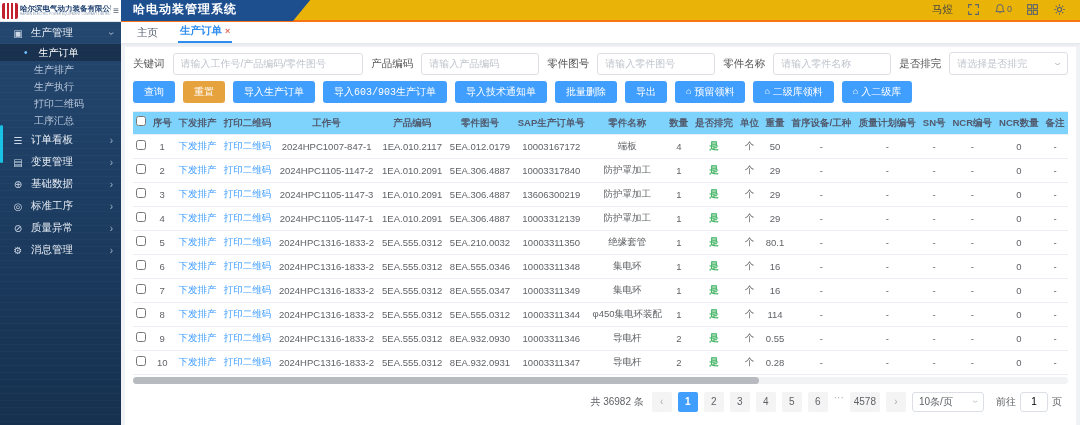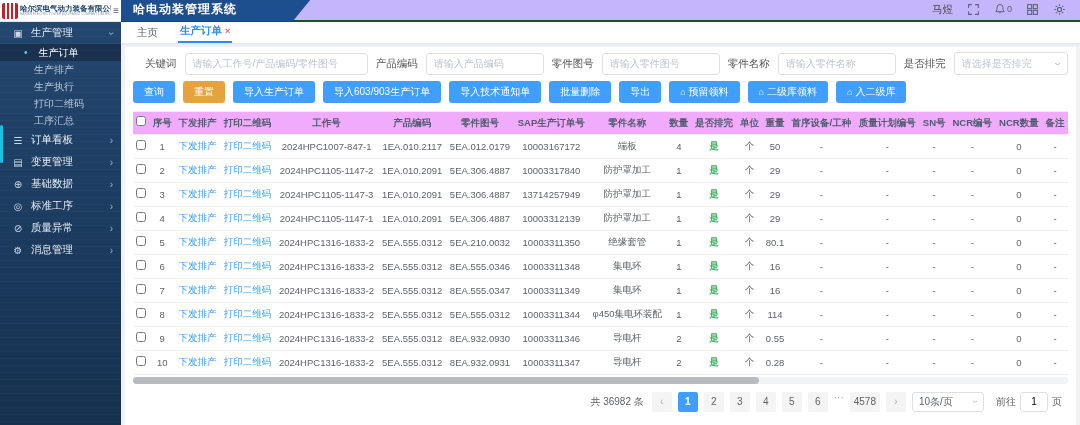--- a/index.html
+++ b/index.html
@@ -10,21 +10,21 @@
   
   .logo-cell { background:#fff; display:flex; align-items:center; padding:1px 2px; gap:2px; border-bottom:1px solid #dfe4ea; }
   .logo-mark { width:16px; height:16px; background:#c21f2f; border-radius:2px; flex:0 0 auto;
     background-image:linear-gradient(90deg,transparent 3px,#fff 3px,#fff 5px,transparent 5px,transparent 7px,#fff 7px,#fff 9px,transparent 9px,transparent 11px,#fff 11px,#fff 13px,transparent 13px); }
   .logo-text { display:flex; flex-direction:column; line-height:1; overflow:hidden; }
   .logo-cn { font-size:7.5px; font-weight:bold; color:#1c3f6e; white-space:nowrap; }
   .logo-en { font-size:3.5px; color:#8a9bb0; white-space:nowrap; transform:scale(.9); transform-origin:left; }
   .collapse-btn { font-size:10px; color:#55606e; margin-left:auto; cursor:pointer; }
 
   
-  .top-header { background:#c4b5fd; border-bottom:2px solid #14532d; display:flex; align-items:center; position:relative; }
+  .top-header { background:#eab308; border-bottom:2px solid #f97316; display:flex; align-items:center; position:relative; }
   .sys-banner { background:#1d4f8f; color:#fff; font-weight:bold; font-size:12px; letter-spacing:1px;
     height:22px; line-height:21px; padding:0 30px 0 12px; clip-path:polygon(0 0,100% 0,calc(100% - 18px) 100%,0 100%); min-width:190px; }
   .header-right { margin-left:auto; display:flex; align-items:flex-start; gap:14px; padding-right:14px; color:#5a6270; }
   .user-name { font-size:10.5px; color:#444; }
   .hicon { width:13px; height:13px; display:inline-block; }
   .hicon svg { width:13px; height:13px; stroke:#5a6270; fill:none; stroke-width:1.3; }
   .bell-wrap { display:flex; align-items:center; gap:1px; font-size:9px; color:#5a6270; }
 
   
   .sidebar { background:linear-gradient(180deg,#24476f 0%,#1b3a5e 55%,#16314f 100%); position:relative; overflow:hidden;
@@ -40,37 +40,37 @@
 
   
   .main { display:flex; flex-direction:column; overflow:hidden; background:#f0f2f5; }
   .tabbar { background:#fff; height:22px; display:flex; align-items:flex-end; gap:18px; padding:0 14px; border-bottom:1px solid #e4e9ef; box-shadow:0 1px 2px rgba(0,0,0,.04); }
   .tab { font-size:10.5px; color:#515a6e; padding:3px 2px; cursor:pointer; }
   .tab.active { color:#2d8cf0; border-bottom:2px solid #2d8cf0; font-weight:bold; }
   .tab .close { color:#e06a5a; font-size:9px; margin-left:3px; }
 
   .panel { background:#fff; margin:3px 4px 0 4px; flex:1; padding:5px 8px 0 8px; display:flex; flex-direction:column; overflow:hidden; }
 
-  .filter-row { display:flex; align-items:center; gap:8px; margin-bottom:6px; flex-wrap:nowrap;margin-left:12px; }
+  .filter-row { display:flex; align-items:center; gap:8px; margin-bottom:6px; flex-wrap:nowrap; }
   .f-label { font-size:10.5px; color:#555; white-space:nowrap; }
   .f-input { height:22px; border:1px solid #dcdfe6; border-radius:3px; padding:0 7px; font-size:10px; color:#333; background:#fff; font-family:inherit; }
   .f-input::placeholder { color:#bfc4cc; }
   .w-lg { width:210px; } .w-md { width:118px; }
   .f-select { position:relative; width:130px; height:23px; border:1px solid #dcdfe6; border-radius:3px; background:#fff; display:flex; align-items:center; padding:0 7px; color:#bfc4cc; font-size:10px; cursor:pointer; }
   .f-select .caret { margin-left:auto; color:#b4b9c2; font-size:9px; transform:rotate(90deg) scaleY(1.4); }
 
   .btn-row { display:flex; align-items:center; gap:8px; margin-bottom:8px; }
-  .btn { height:22px; border:none; border-radius:3px; padding:0 11px; font-size:10px; color:#fff; background:#409eff; cursor:pointer; white-space:nowrap; font-family:Liberation Sans, sans-serif; display:flex; align-items:center; gap:3px; }
+  .btn { height:22px; border:none; border-radius:3px; padding:0 11px; font-size:10px; color:#fff; background:#409eff; cursor:pointer; white-space:nowrap; font-family:Liberation Mono, monospace; display:flex; align-items:center; gap:3px; }
   .btn.warn { background:#e6a23c; }
   .btn .b-ic { font-size:9px; }
 
   .table-wrap { overflow:hidden; flex:0 0 auto; }
   table { border-collapse:collapse; width:100%; table-layout:auto; }
   th,td { border-bottom:1px solid #ebeef5; font-size:9.5px; text-align:center; vertical-align:middle; }
-  thead th { background:#f0abfc; color:#515a6e; font-weight:bold; padding:4px 3px; line-height:1.35; border-top:1px solid #ebeef5; }
+  thead th { background:#7dd3fc; color:#515a6e; font-weight:bold; padding:4px 3px; line-height:1.35; border-top:1px solid #ebeef5; }
   tbody td { padding:0 3px; height:24px; white-space:nowrap; color:#606266; }
   td.link { color:#409eff; cursor:pointer; }
   td.green { color:#3cb15f; font-weight:bold; }
   input[type=checkbox] { width:10px; height:10px; accent-color:#409eff; }
 
   .hscroll { height:7px; background:#f2f3f5; border-radius:4px; margin-top:2px; position:relative; }
   .hscroll .thumb { position:absolute; left:0; top:0; height:7px; width:67%; background:#b7babf; border-radius:4px; }
 
   .pagination { display:flex; align-items:center; justify-content:flex-end; gap:6px; padding:8px 6px 6px 0; color:#606266; font-size:10px; }
   .pg-total { margin-right:2px; }
@@ -292,21 +292,21 @@
                 <td>-</td>
               </tr>
               <tr>
                 <td><input type="checkbox" style=""></td>
                 <td>3</td>
                 <td class="link">下发排产</td>
                 <td class="link">打印二维码</td>
                 <td>2024HPC1105-1147-3</td>
                 <td>1EA.010.2091</td>
                 <td>5EA.306.4887</td>
-                <td>13714257949</td>
+                <td>13606300219</td>
                 <td>防护罩加工</td>
                 <td>1</td>
                 <td class="green">是</td>
                 <td>个</td>
                 <td>29</td>
                 <td>-</td>
                 <td>-</td>
                 <td>-</td>
                 <td>-</td>
                 <td>0</td>

